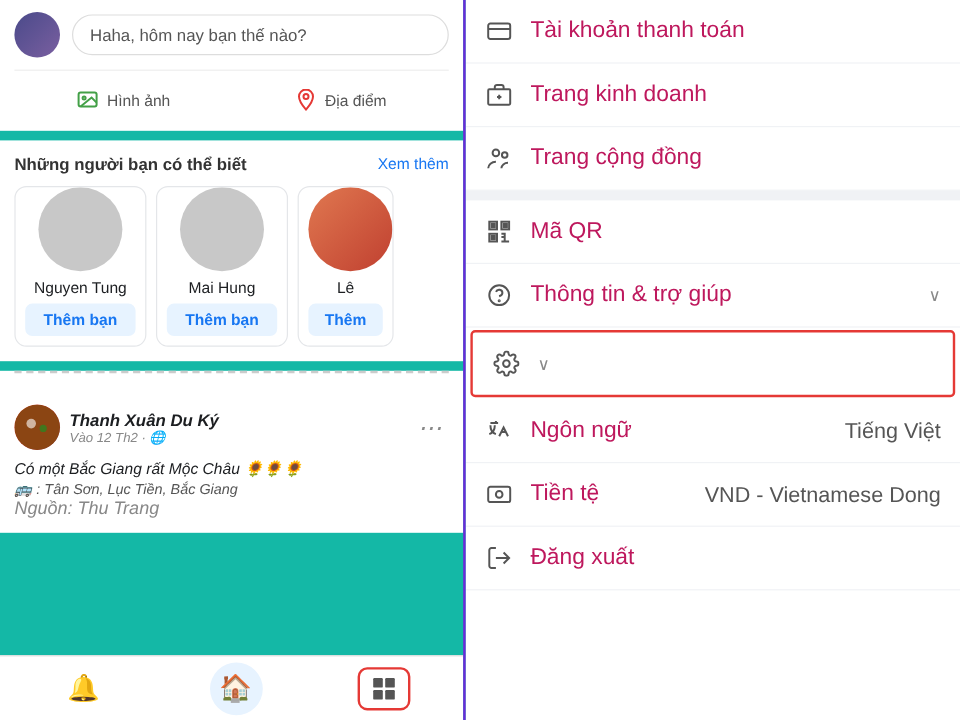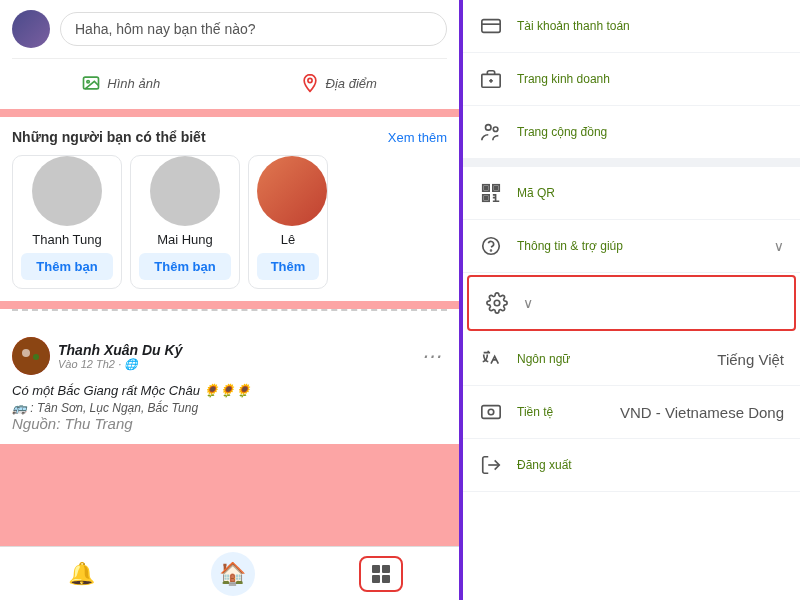--- a/index.html
+++ b/index.html
@@ -7,26 +7,26 @@
       width: 800px;
       height: 600px;
       font-family: -apple-system, BlinkMacSystemFont, 'Segoe UI', sans-serif;
       display: flex;
       overflow: hidden;
       background: #f0f2f5;
     }
 
     
     .left-panel {
-      width: 463px;
+      width: 388px;
       height: 600px;
-      background: #fca5a5;
+      background: #14b8a6;
       overflow: hidden;
       position: relative;
-      border-right: 4px solid #6d28d9;
+      border-right: 2px solid #6d28d9;
     }
 
     
     .post-creator {
       background: #fff;
       padding: 10px 12px;
       margin-bottom: 8px;
     }
     .post-creator-top {
       display: flex;
@@ -48,21 +48,20 @@
       font-size: 14px;
       color: #555;
       background: #fff;
     }
     .post-actions {
       display: flex;
       gap: 0;
       margin-top: 10px;
       border-top: 1px solid #eee;
       padding-top: 8px;
-      font-style: italic;
     }
     .post-action-btn {
       flex: 1;
       display: flex;
       align-items: center;
       justify-content: center;
       gap: 6px;
       padding: 6px;
       border-radius: 8px;
       cursor: pointer;
@@ -77,21 +76,20 @@
 
     
     .friend-suggestions {
       background: #fff;
       padding: 12px;
       margin-bottom: 8px;
     }
     .suggestions-header {
       display: flex;
       justify-content: space-between;
-      align-items: center;
       margin-bottom: 10px;
     }
     .suggestions-title {
       font-size: 14px;
       font-weight: 600;
       color: #333;
     }
     .see-more {
       font-size: 13px;
       color: #1877f2;
@@ -260,26 +258,26 @@
       width: 24px;
       height: 24px;
       flex-shrink: 0;
       color: #444;
       display: flex;
       align-items: center;
       justify-content: center;
       font-size: 16px;
     }
     .menu-label {
-      font-size: 12px;
-      color: #4d7c0f;
+      font-size: 19px;
+      color: #be185d;
       flex: 1;
     }
     .menu-value {
-      font-size: 15px;
+      font-size: 18px;
       color: #555;
     }
     .menu-chevron {
       color: #888;
       font-size: 14px;
     }
     .section-header {
       padding: 14px 16px 6px;
       font-size: 15px;
       font-weight: 700;
@@ -328,21 +326,21 @@
   <div class="friend-suggestions">
     <div class="suggestions-header">
       <span class="suggestions-title">Những người bạn có thể biết</span>
       <span class="see-more">Xem thêm</span>
     </div>
     <div class="suggestions-list">
 
       <div class="friend-card">
         <div class="friend-card-inner">
           <div style="width:70px;height:70px;border-radius:50%;background:#c8c8c8;margin:0 auto 6px;"></div>
-          <div class="friend-name">Thanh Tung</div>
+          <div class="friend-name">Nguyen Tung</div>
           <button class="add-friend-btn">Thêm bạn</button>
         </div>
       </div>
 
       <div class="friend-card">
         <div class="friend-card-inner">
           <div style="width:70px;height:70px;border-radius:50%;background:#c8c8c8;margin:0 auto 6px;"></div>
           <div class="friend-name">Mai Hung</div>
           <button class="add-friend-btn">Thêm bạn</button>
         </div>
@@ -375,21 +373,21 @@
         <div>
           <div class="post-author-name">Thanh Xuân Du Ký</div>
           <div class="post-meta">
             <span>Vào 12 Th2 · 🌐</span>
           </div>
         </div>
       </div>
       <div class="post-more-btn">⋯</div>
     </div>
     <div class="post-text">Có một Bắc Giang rất Mộc Châu 🌻🌻🌻</div>
-    <div class="post-subtext">🚌 : Tân Sơn, Lục Ngạn, Bắc Tung</div>
+    <div class="post-subtext">🚌 : Tân Sơn, Lục Tiền, Bắc Giang</div>
     <div class="post-author-credit">Nguồn: Thu Trang</div>
   </div>
 
   <div class="bottom-nav">
     <div class="nav-item">
       <span class="nav-icon">🔔</span>
     </div>
     <div class="nav-item">
       <div class="nav-home">
         <span class="nav-icon">🏠</span>

